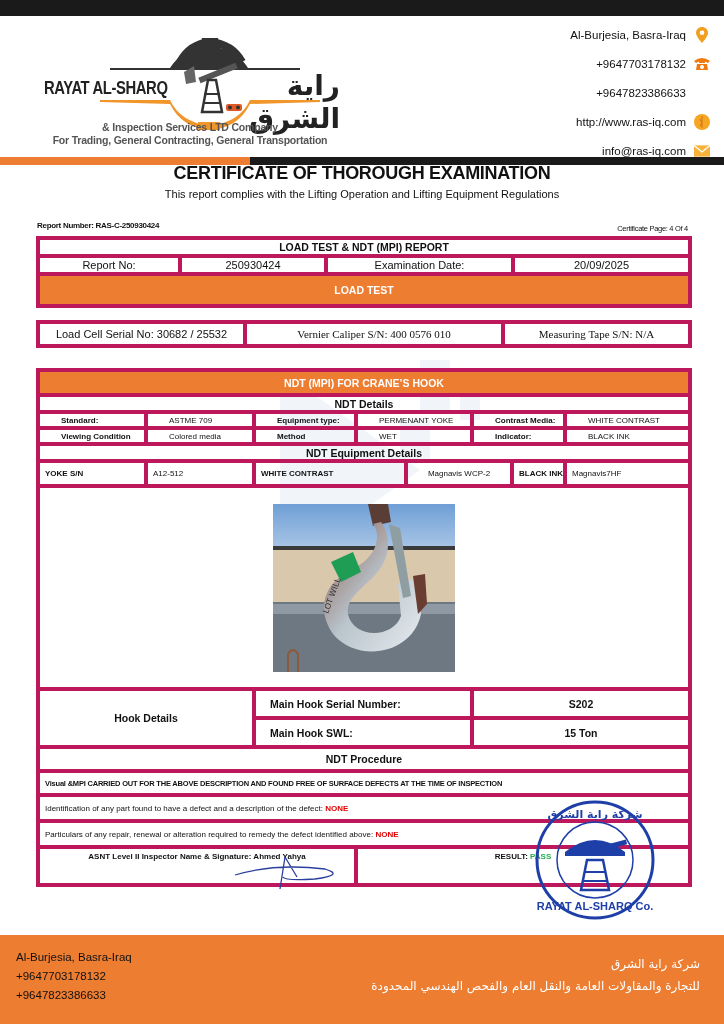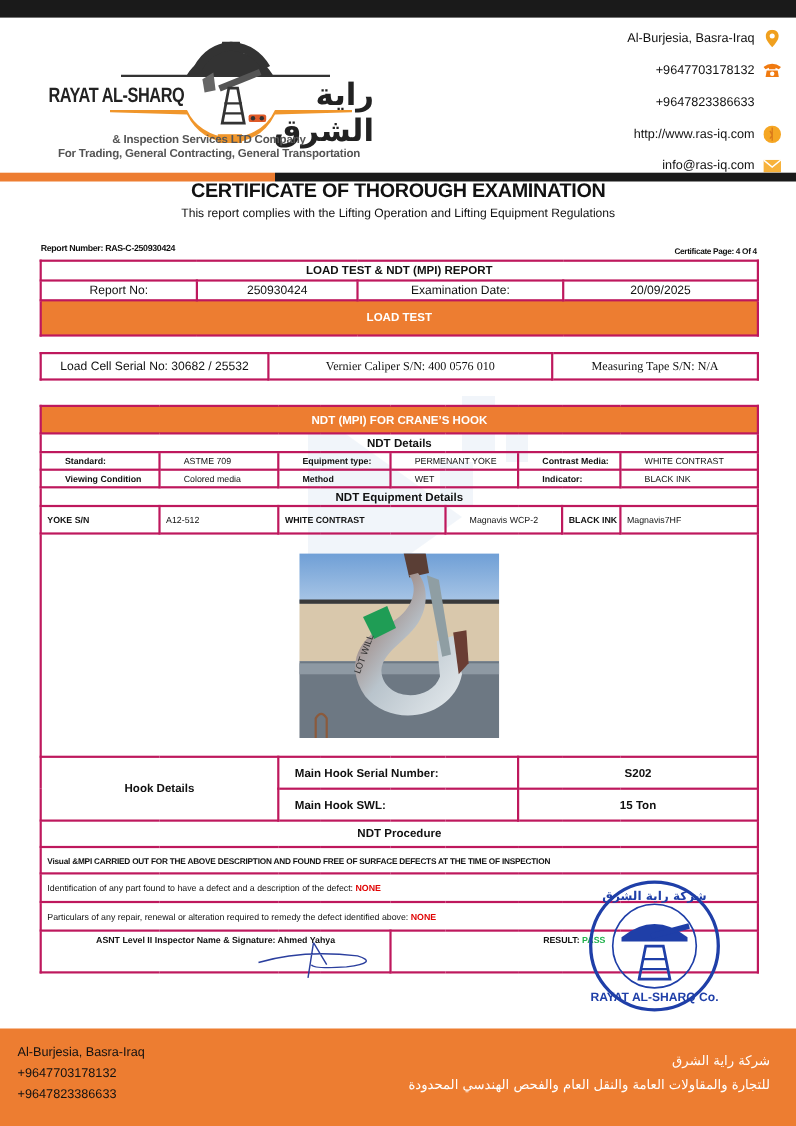--- a/index.html
+++ b/index.html
@@ -22,27 +22,27 @@
   .contact-row .ci.empty { visibility: hidden; }
 
   .divider-bar { position: absolute; left: 0; top: 157px; width: 724px; height: 8px; display: flex; }
   .divider-bar .orange { width: 250px; background: #ed7d31; }
   .divider-bar .dark { flex: 1; background: #1a1a1a; }
 
   .title { position: absolute; left: 0; top: 163px; width: 724px; text-align: center; font-size: 18px; font-weight: bold; letter-spacing: -0.3px; color: #111; }
   .subtitle { position: absolute; left: 0; top: 188px; width: 724px; text-align: center; font-size: 11px; color: #111; }
 
   .report-num { position: absolute; left: 37px; top: 221px; font-size: 8px; font-weight: bold; letter-spacing: -0.3px; }
-  .cert-page { position: absolute; right: 36px; top: 224px; font-size: 7.5px; font-weight: bold; letter-spacing: -0.3px; }
+  .cert-page { position: absolute; right: 36px; top: 224px; font-size: 7.5px; font-weight: normal; letter-spacing: -0.3px; }
 
   
   .watermark { position: absolute; left: 220px; top: 330px; width: 300px; height: 280px; opacity: 0.06; }
 
   table { border-collapse: collapse; position: absolute; left: 36px; width: 652px; table-layout: fixed; }
-  td { border: 2px solid #be185d; font-size: 11px; text-align: center; vertical-align: middle; margin-left: 29px; }
+  td { border: 4px solid #be185d; font-size: 11px; text-align: center; vertical-align: middle; margin-left: 29px; }
 
   .t1 { top: 236px; }
   .t1 .hdr td { height: 18px; font-weight: bold; font-size: 10.5px; }
   .t1 .row2 td { height: 18px; font-size: 11px; }
   .orange-row td { background: #ed7d31; color: #fff; font-weight: bold; font-size: 10.5px; height: 32px; }
   .t1 .equip-hdr td { height: 26px; font-weight: bold; font-size: 10.5px; }
   .t1 .equip-row td { height: 24px; font-size: 11px; }
   .serif { font-family: "Liberation Serif", serif; }
 
   .t2 { top: 368px; }

